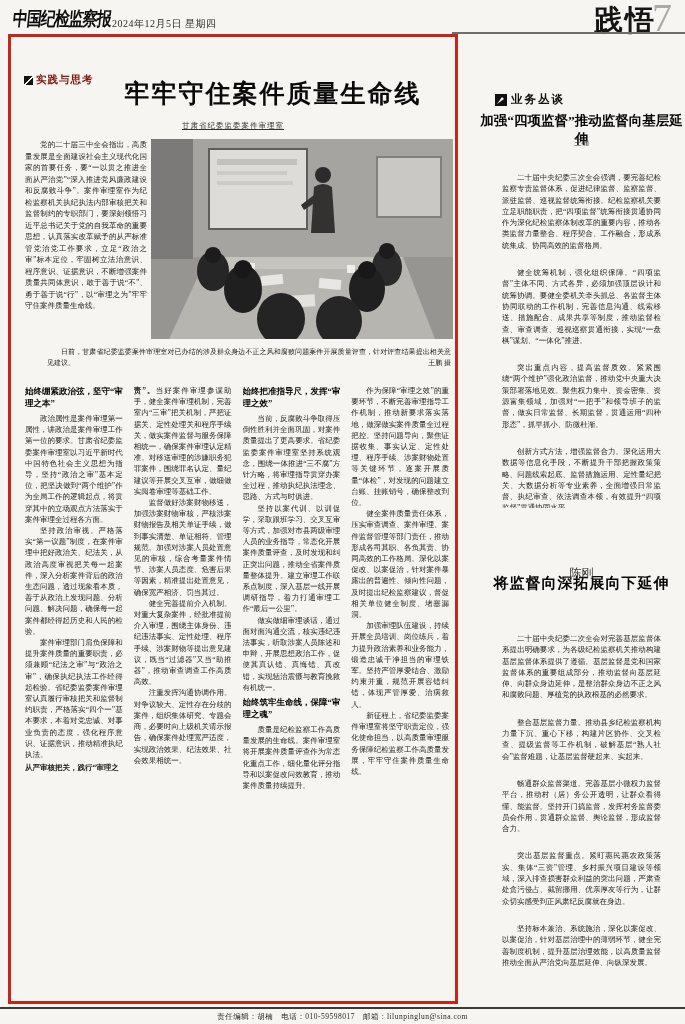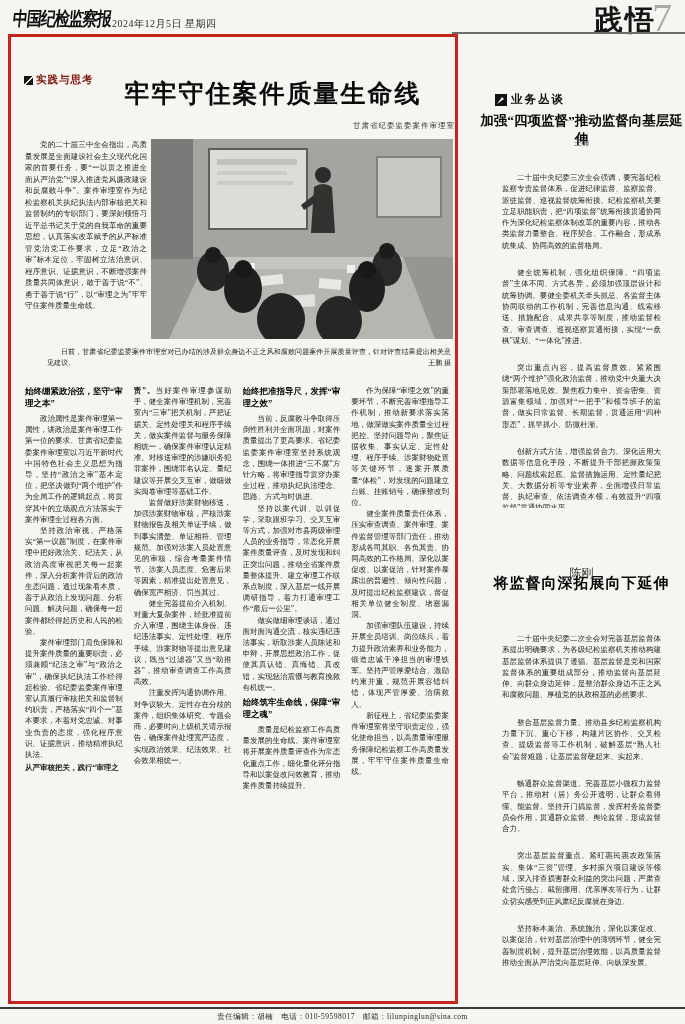--- a/index.html
+++ b/index.html
@@ -13,21 +13,21 @@
   .section-title{position:absolute;left:594px;top:1px;font-size:29px;font-weight:600;letter-spacing:2px;color:#151515;}
   .page-num{position:absolute;left:652px;top:-6px;font-size:40px;font-weight:400;color:#a9a9a6;}
   .header-rule{position:absolute;left:452px;top:32px;width:233px;height:2px;background:#6d6d6d;}
 
   
   .article-box{position:absolute;left:8px;top:34px;width:450px;height:970px;border:3px solid #c5261c;background:#f6f5f1;box-sizing:border-box;}
   .tag-row{position:absolute;left:13px;top:20px;display:flex;align-items:center;gap:3px;margin-top:16px;}
   .tag-icon{width:9px;height:9px;background:linear-gradient(135deg,#141414 46%,#f6f5f1 46%,#f6f5f1 56%,#141414 56%);display:inline-block;}
   .tag-label{font-size:10.5px;font-weight:700;color:#7e170d;letter-spacing:1px;}
   .main-title{position:absolute;left:0;top:40px;width:100%;text-align:center;font-size:25px;font-weight:900;letter-spacing:2px;color:#0a0a0a;padding-left:40px;}
-  .main-byline{position:absolute;left:0;top:84px;width:100%;text-align:right;font-size:7.5px;color:#333;letter-spacing:1px;}
+  .main-byline{position:absolute;left:0;top:84px;width:100%;text-align:center;font-size:7.5px;color:#333;letter-spacing:1px;text-decoration:underline;}
 
   .intro{position:absolute;left:14px;top:102px;width:122px;height:206px;overflow:hidden;
     font-size:7.5px;line-height:11.5px;text-align:justify;}
   .intro p{margin:0;text-indent:2em;}
 
   .photo{position:absolute;left:140px;top:102px;width:302px;height:200px;background:#8f8f8f;overflow:hidden;}
   .caption{position:absolute;left:36px;top:310px;width:404px;font-size:7px;line-height:11px;text-align:justify;color:#222;}
   .caption p{margin:0;text-indent:2em;}
   .credit{float:right;padding-left:8px;}
 

